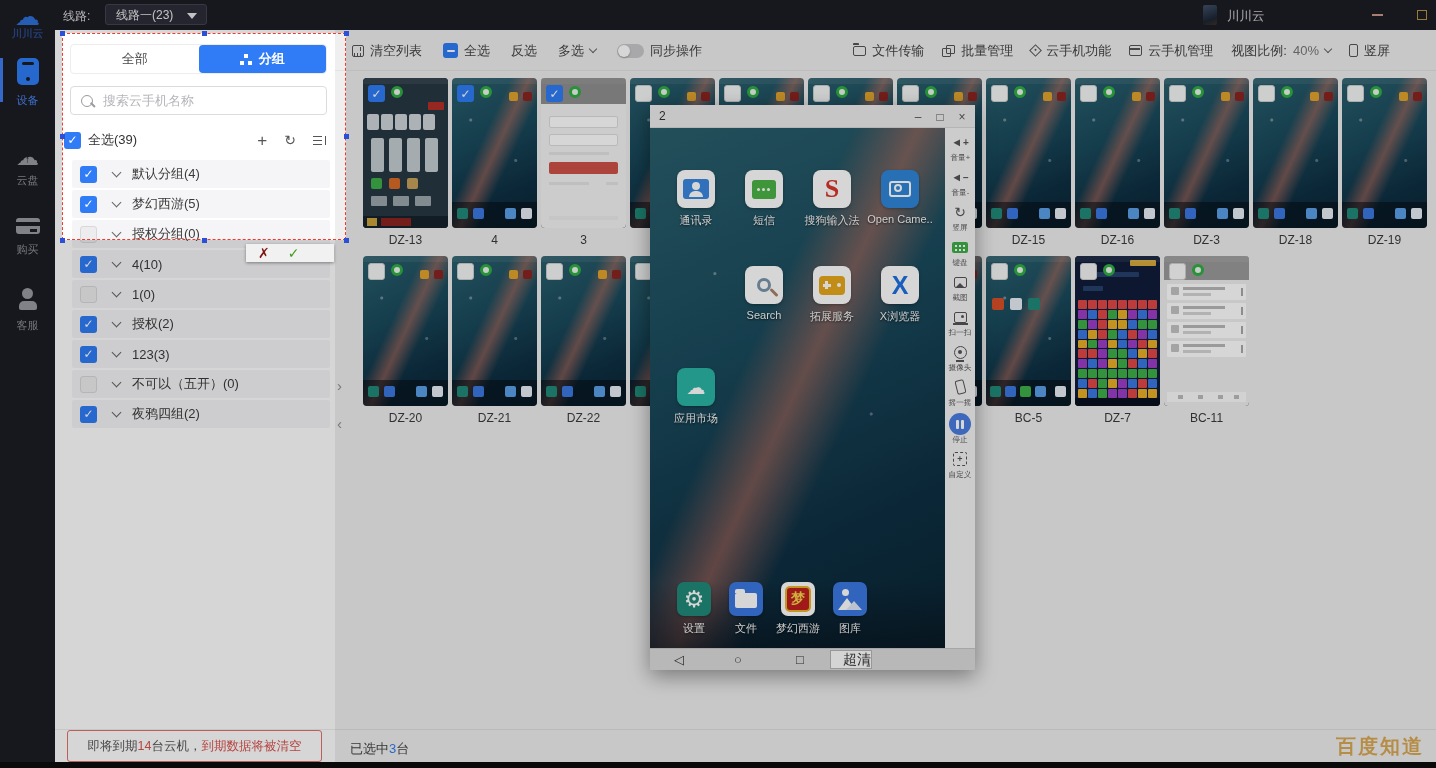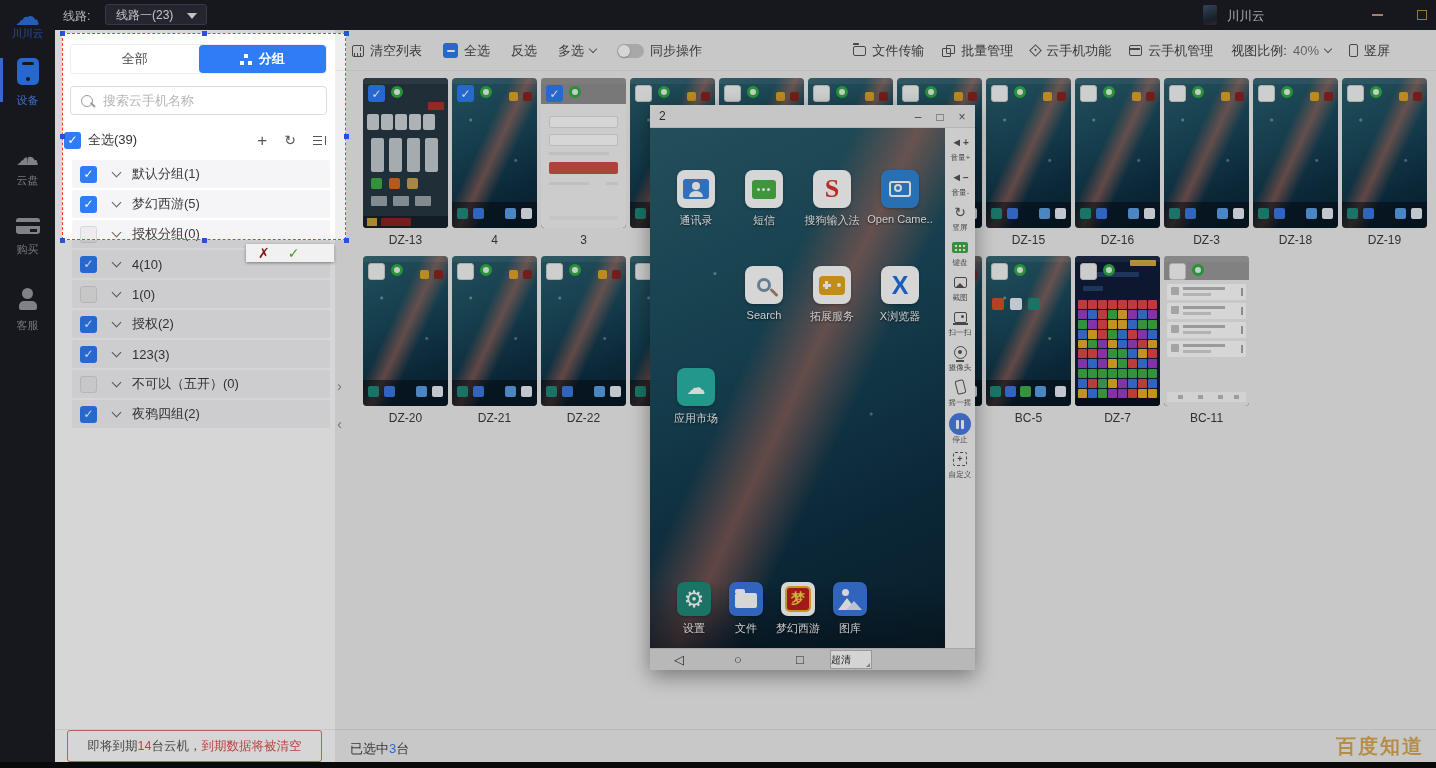--- a/index.html
+++ b/index.html
@@ -126,21 +126,21 @@
   .si-batt i{position:absolute;left:1px;top:-3px;width:3px;height:2px;background:#fff;}
   .approw{position:absolute;display:flex;}
   .wapp{width:68px;display:flex;flex-direction:column;align-items:center;cursor:pointer;}
   .ai{width:38px;height:38px;border-radius:8px;position:relative;display:flex;align-items:center;justify-content:center;box-shadow:0 1px 3px rgba(0,0,0,.3);}
   .alabel{margin-top:5px;font-size:11px;color:#f4f4f4;text-shadow:0 1px 2px rgba(0,0,0,.7);white-space:nowrap;}
   .wdock{position:absolute;left:0;bottom:0;width:100%;height:66px;background:linear-gradient(rgba(8,18,28,0),rgba(8,18,28,.6));display:flex;padding-left:18px;box-sizing:border-box;}
   .wdock .wapp{width:52px;}
   .wdock .ai{width:34px;height:34px;border-radius:7px;}
   .pw-nav{position:absolute;left:0;bottom:0;width:100%;height:22px;background:#dcdcdc;border-top:1px solid #c6c6c6;box-sizing:border-box;}
   .nav-ic{position:absolute;top:3px;font-size:13px;color:#333;line-height:1.2;cursor:pointer;}
-  .qbtn{position:absolute;left:180px;top:1px;width:42px;height:19px;background:#fdfdfd;border:1px solid #b5b5b5;box-sizing:border-box;font-size:10px;color:#333;display:flex;align-items:center;justify-content:flex-start;cursor:pointer;}
+  .qbtn{position:absolute;left:180px;top:1px;width:42px;height:19px;background:#fdfdfd;border:1px solid #b5b5b5;box-sizing:border-box;font-size:14px;color:#333;display:flex;align-items:center;justify-content:flex-end;cursor:pointer;}
   .qbtn i{position:absolute;right:1px;bottom:1px;width:0;height:0;border-left:4px solid transparent;border-bottom:4px solid #999;}
   .pw-tools{position:absolute;right:0;top:23px;width:30px;height:520px;background:#f4f4f4;display:flex;flex-direction:column;align-items:center;padding-top:4px;box-sizing:border-box;}
   .tool{display:flex;flex-direction:column;align-items:center;margin-bottom:4px;cursor:pointer;}
   .ticon{height:20px;display:flex;align-items:center;justify-content:center;}
   .tlabel2{font-size:8px;color:#555;white-space:nowrap;transform:scale(.95);}
   
   .footer-line{position:absolute;left:55px;top:729px;width:1381px;height:1px;background:rgba(0,0,0,.07);z-index:2;}
   .selected-info{position:absolute;left:350px;top:740px;font-size:13px;color:#444;z-index:2;}
   .selected-info b{color:#2f7cf6;font-weight:normal;}
   .watermark{position:absolute;right:12px;top:733px;font-size:20px;font-weight:bold;color:#d8a855;letter-spacing:2px;z-index:6;text-shadow:0 0 1px rgba(255,255,255,.5);}
@@ -219,21 +219,21 @@
             <i></i>
             <i></i>
             <u></u>
           </span>
       </div>
     </div>
     <div class="grouplist" id="group-list">
         <div class="grow">
           <div class="cb on">✓</div>
           <div class="chv"></div>
-          <div class="glabel">默认分组(1)</div>
+          <div class="glabel">默认分组(4)</div>
         </div>
         <div class="grow">
           <div class="cb on">✓</div>
           <div class="chv"></div>
           <div class="glabel">梦幻西游(5)</div>
         </div>
         <div class="grow">
           <div class="cb"></div>
           <div class="chv"></div>
           <div class="glabel">授权分组(0)</div>

